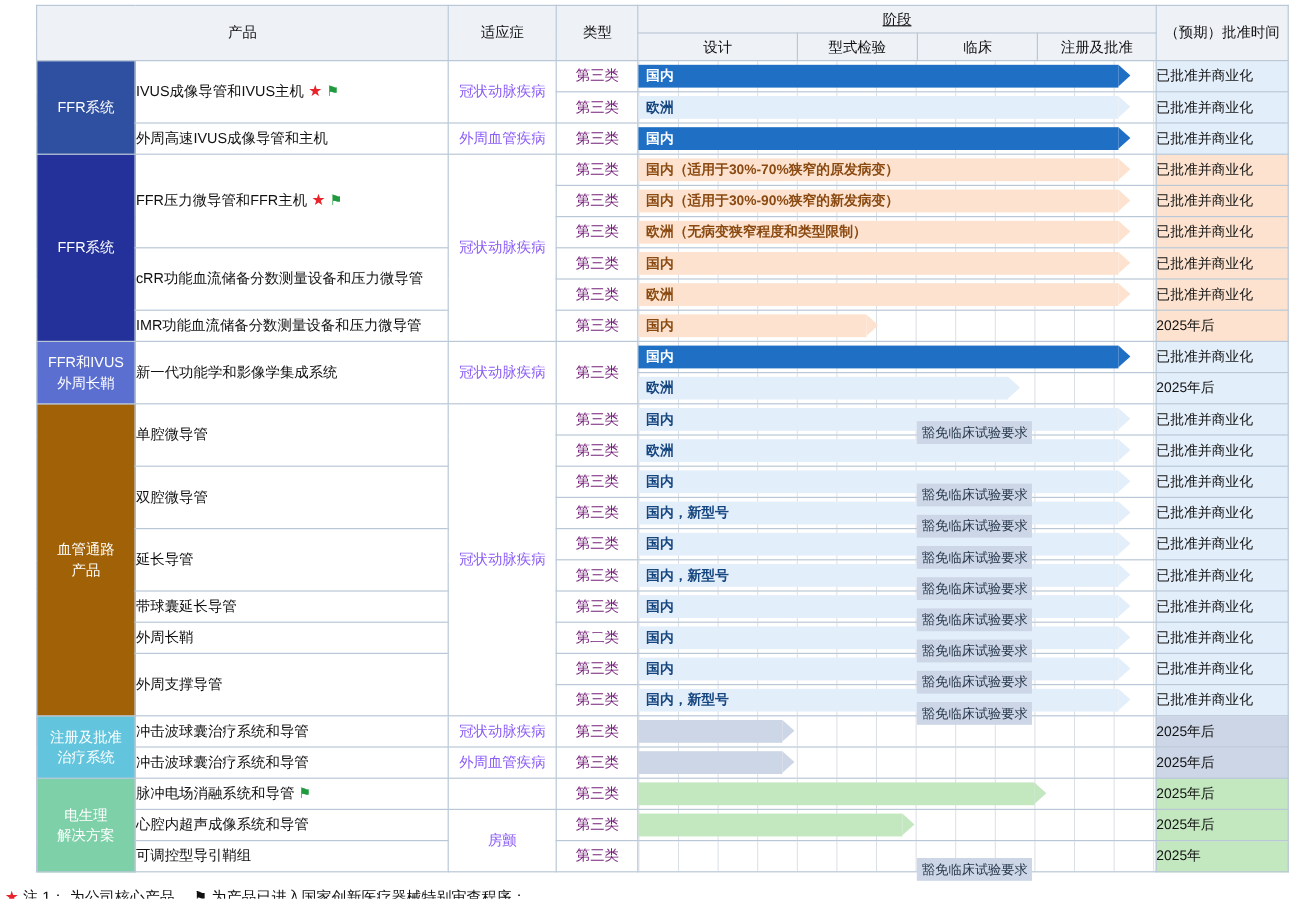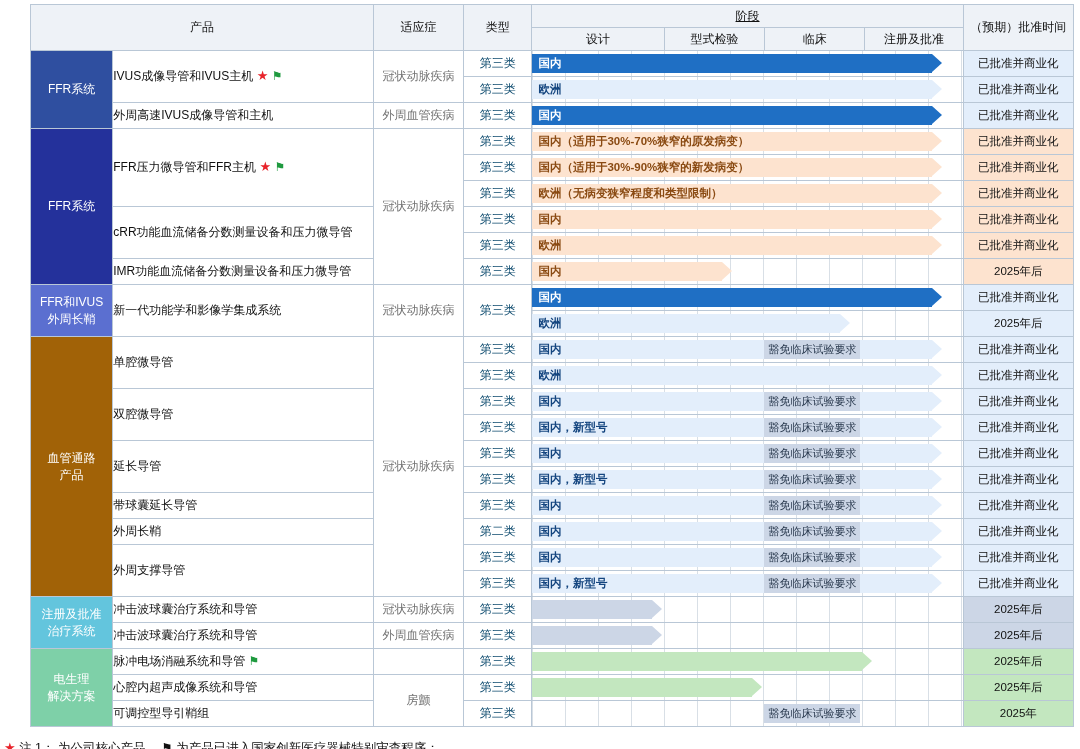--- a/index.html
+++ b/index.html
@@ -13,36 +13,36 @@
   .hdr-stage{border-bottom:1px solid #b9c7d6;text-decoration:underline;}
   
   td.cat{color:#fff;font-weight:bold;text-align:center;font-size:12px;line-height:1.35;}
   .cat-ivus{background:#2f4fa0;}
   .cat-ffr{background:#24319b;}
   .cat-fi{background:#5b6fd0;font-size:11px;}
   .cat-vessel{background:#a16207;}
   .cat-shock{background:#63c5dd;}
   .cat-ep{background:#7ed0a8;}
   td.prod{padding:0 8px;font-size:12px;color:#111;}
-  td.indi{text-align:center;font-size:12px;color:#737373;}
-  td.type{text-align:center;font-size:12px;color:#0c4a6e;}
-  td.approve{text-align:center;font-size:11.5px;color:#111;}
+  td.indi{text-align:center;font-size:12px;color:#8b5cf6;}
+  td.type{text-align:center;font-size:12px;color:#701a75;}
+  td.approve{font-size:11.5px;color:#111;}
   
   .stagecell{position:relative;height:25px;}
   .bar{position:absolute;top:3px;height:19px;left:0;display:flex;align-items:center;}
   .bar span{position:relative;z-index:3;padding-left:6px;white-space:nowrap;font-size:11.5px;font-weight:bold;}
   .bar .body{position:absolute;left:0;top:0;height:19px;width:100%;}
   .bar .tip{position:absolute;top:0;right:-10px;width:0;height:0;border-top:9.5px solid transparent;border-bottom:9.5px solid transparent;}
   
   .blue .body{background:#1f6fc4;} .blue .tip{border-left:10px solid #1f6fc4;} .blue span{color:#fff;}
   .lightblue .body{background:#e3eefb;} .lightblue .tip{border-left:10px solid #e3eefb;} .lightblue span{color:#14457f;}
   .peach .body{background:#fde3cf;} .peach .tip{border-left:10px solid #fde3cf;} .peach span{color:#8a4a12;}
   .grayblue .body{background:#ccd6e6;} .grayblue .tip{border-left:10px solid #ccd6e6;} .grayblue span{color:#2c3e55;}
   .green .body{background:#c3e7bf;} .green .tip{border-left:10px solid #c3e7bf;} .green span{color:#245c22;}
-  .tag{position:absolute;top:3px;height:19px;display:flex;align-items:center;justify-content:center;
+  .tag{position:absolute;top:14px;height:19px;display:flex;align-items:center;justify-content:center;
        background:#ccd6e6;color:#28384d;font-size:11px;z-index:4;}
   
   .ap-peach{background:#fde3cf;}
   .ap-blue{background:#e3eefb;}
   .ap-gray{background:#ccd6e6;}
   .ap-green{background:#c3e7bf;}
   .star{color:#e8232a;font-size:13px;}
   .flag{color:#1f9a3f;font-size:12px;}
   .notes{margin:10px 0 0 4px;font-size:12.5px;color:#111;line-height:1.65;}
   .notes div{white-space:nowrap;}

